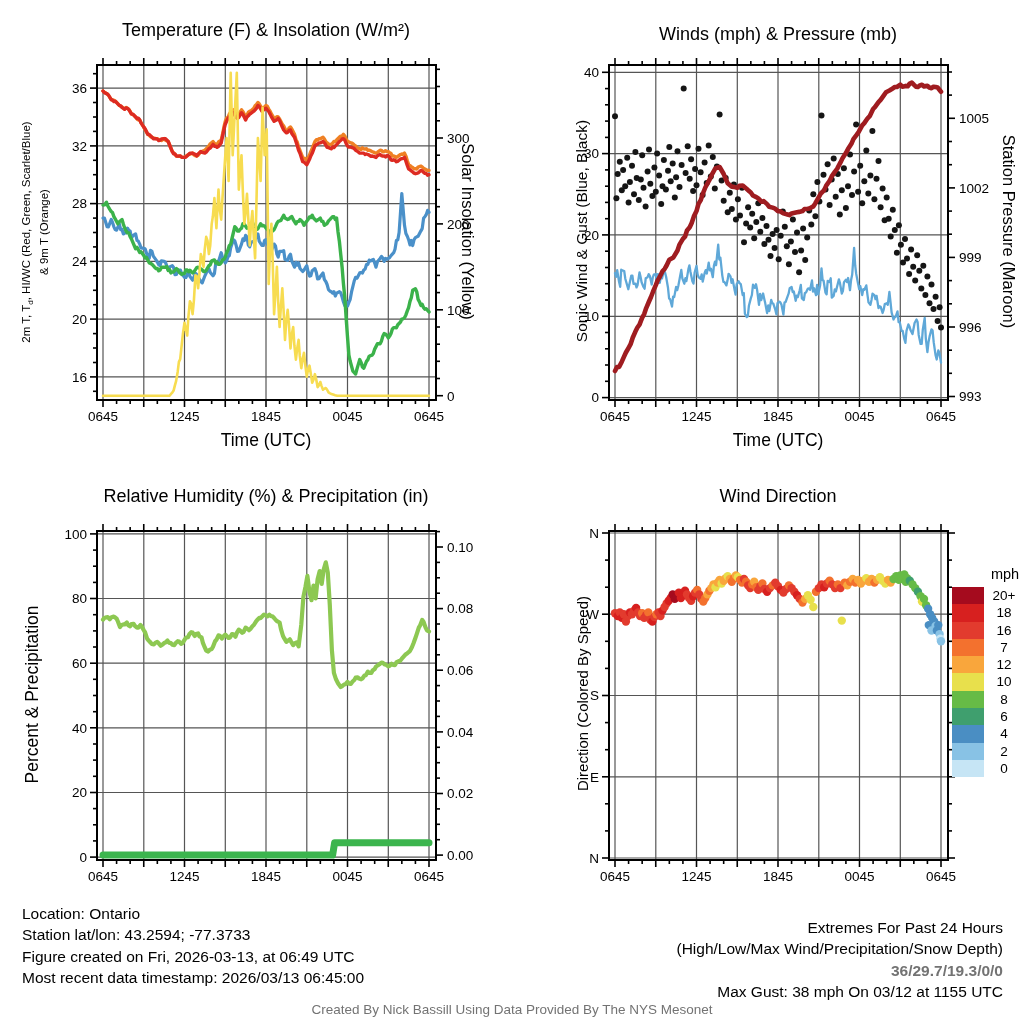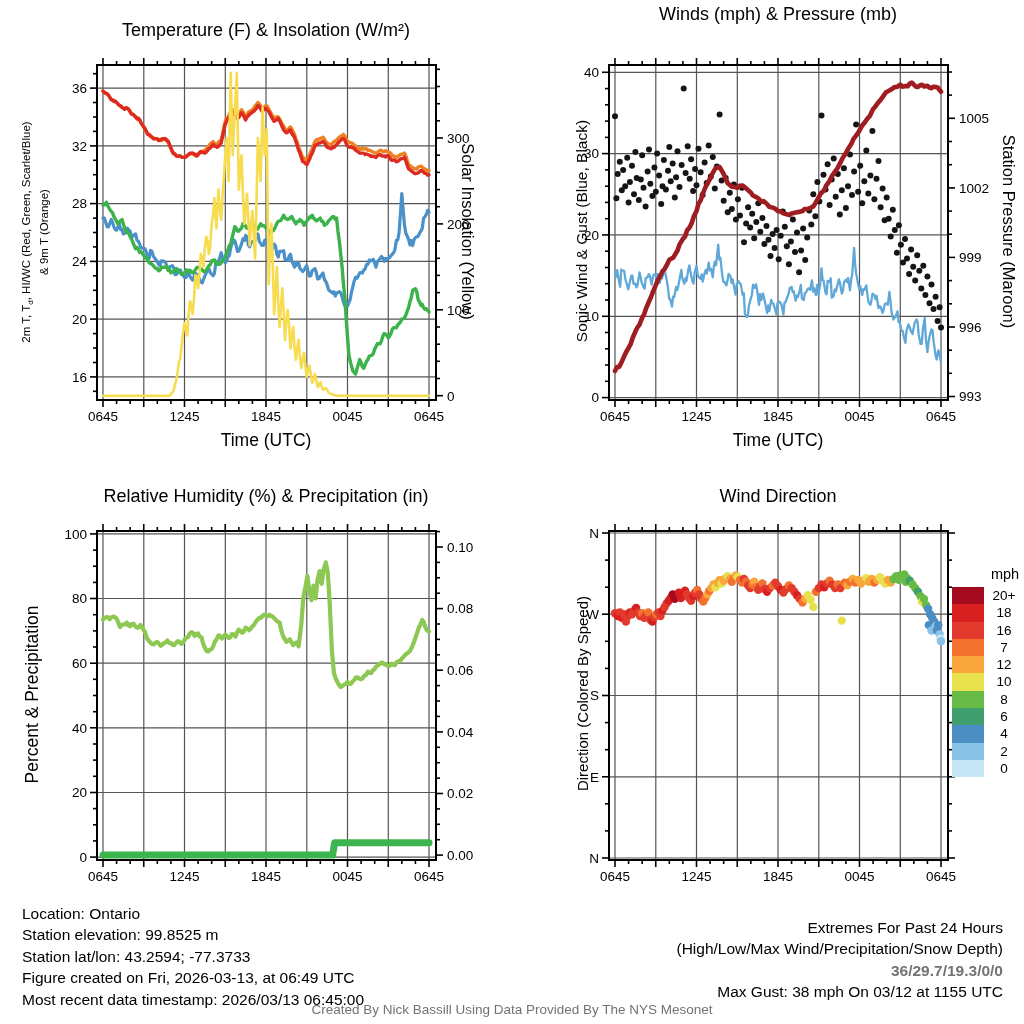--- a/index.html
+++ b/index.html
@@ -859,21 +859,21 @@
           <circle cx="938.3" cy="625.1" r="4.2" fill="#4a8ec3"></circle>
           <circle cx="939.6" cy="634.1" r="4.2" fill="#88c2e5"></circle>
           <circle cx="940.3" cy="638.6" r="4.2" fill="#c6e5f5"></circle>
           <circle cx="941.0" cy="641.3" r="4.2" fill="#88c2e5"></circle>
         </g>
         <rect x="609" y="531" width="339" height="329" fill="none" stroke="#000" stroke-width="2"></rect>
       </g>
     </svg>
 
   <div class="chart-title" style="left:66px;top:20px;width:400px;">Temperature (F) &amp; Insolation (W/m²)</div>
-  <div class="chart-title" style="left:578px;top:4px;width:400px;">Winds (mph) &amp; Pressure (mb)</div>
+  <div class="chart-title" style="left:578px;top:24px;width:400px;">Winds (mph) &amp; Pressure (mb)</div>
   <div class="chart-title" style="left:41px;top:486px;width:450px;">Relative Humidity (%) &amp; Precipitation (in)</div>
   <div class="chart-title" style="left:578px;top:486px;width:400px;">Wind Direction</div>
 
   <div class="vlabel" style="left:-146px;top:218px;width:360px;height:28px;font-size:11.5px;line-height:13.5px;transform:rotate(-90deg);">
     <span>2m T, T</span><span class="sub">d</span><span>, HI/WC (Red, Green, Scarlet/Blue)</span><br>
     <span>&amp; 9m T (Orange)</span>
   </div>
   <div class="vlabel" style="left:317px;top:222px;width:300px;font-size:16.5px;transform:rotate(90deg);">Solar Insolation (Yellow)</div>
   <div class="vlabel" style="left:422px;top:222px;width:320px;font-size:15.5px;transform:rotate(-90deg);">Sonic Wind &amp; Gust (Blue, Black)</div>
   <div class="vlabel" style="left:858px;top:222px;width:300px;font-size:16.5px;transform:rotate(90deg);">Station Pressure (Maroon)</div>
@@ -926,21 +926,20 @@
         <div class="ll">2</div>
       </div>
       <div class="lrow">
         <div class="sw" style="background: rgb(198, 229, 245);"></div>
         <div class="ll">0</div>
       </div>
     </div>
 
   <div class="footer-left">
     <div>Location: Ontario</div>
-    <div>Station elevation: 99.8525 m</div>
     <div>Station lat/lon: 43.2594; -77.3733</div>
     <div>Figure created on Fri, 2026-03-13, at 06:49 UTC</div>
     <div>Most recent data timestamp: 2026/03/13 06:45:00</div>
   </div>
   <div class="footer-right">
     <div>Extremes For Past 24 Hours</div>
     <div>(High/Low/Max Wind/Precipitation/Snow Depth)</div>
     <div class="extremes-red" style="color: #737373;">36/29.7/19.3/0/0</div>
     <div>Max Gust: 38 mph On 03/12 at 1155 UTC</div>
   </div>

